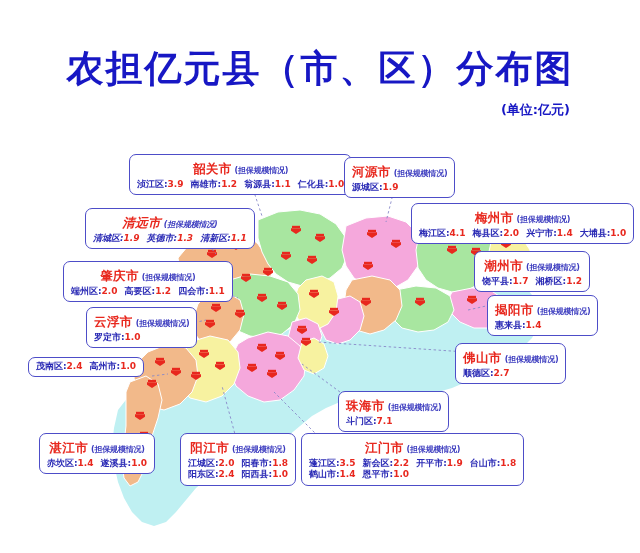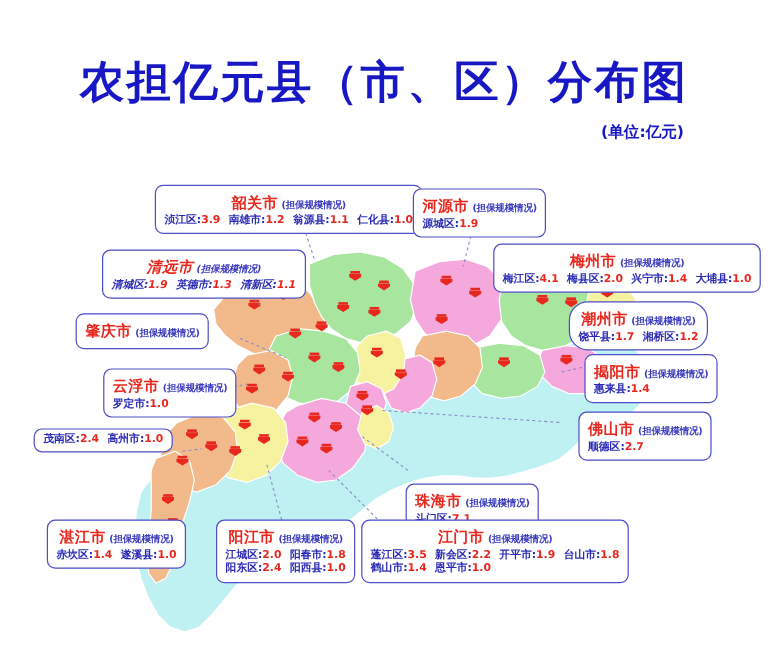--- a/index.html
+++ b/index.html
@@ -241,23 +241,26 @@
     </span>
     <span class="row">
       <span class="itm"><span class="nm">梅江区</span>:<span class="vl">4.1</span></span><span class="itm"><span class="nm">梅县区</span>:<span class="vl">2.0</span></span><span class="itm"><span class="nm">兴宁市</span>:<span class="vl">1.4</span></span><span class="itm"><span class="nm">大埔县</span>:<span class="vl">1.0</span></span>
     </span>
   </div>
 
   <div class="box" style="left:63px;top:261px;">
     <span class="hd">
       <span class="city">肇庆市</span><span class="sub">(担保规模情况)</span>
     </span>
-  </div>
-
-  <div class="box" style="left:474px;top:251px;border-radius:16px;">
+    <span class="row">
+      <span class="itm"><span class="nm">端州区</span>:<span class="vl">2.0</span></span><span class="itm"><span class="nm">高要区</span>:<span class="vl">1.2</span></span><span class="itm"><span class="nm">四会市</span>:<span class="vl">1.1</span></span>
+    </span>
+  </div>
+
+  <div class="box" style="left:474px;top:251px;">
     <span class="hd">
       <span class="city">潮州市</span><span class="sub">(担保规模情况)</span>
     </span>
     <span class="row">
       <span class="itm"><span class="nm">饶平县</span>:<span class="vl">1.7</span></span><span class="itm"><span class="nm">湘桥区</span>:<span class="vl">1.2</span></span>
     </span>
   </div>
 
   <div class="box" style="left:86px;top:307px;">
     <span class="hd">
@@ -276,30 +279,30 @@
       <span class="itm"><span class="nm">惠来县</span>:<span class="vl">1.4</span></span>
     </span>
   </div>
 
   <div class="box" style="left:28px;top:357px;">
     <span class="row">
       <span class="itm"><span class="nm">茂南区</span>:<span class="vl">2.4</span></span><span class="itm"><span class="nm">高州市</span>:<span class="vl">1.0</span></span>
     </span>
   </div>
 
-  <div class="box" style="left:455px;top:343px;margin-left:27px;">
+  <div class="box" style="left:455px;top:343px;">
     <span class="hd">
       <span class="city">佛山市</span><span class="sub">(担保规模情况)</span>
     </span>
     <span class="row">
       <span class="itm"><span class="nm">顺德区</span>:<span class="vl">2.7</span></span>
     </span>
   </div>
 
-  <div class="box" style="left:338px;top:403px;">
+  <div class="box" style="left:338px;top:391px;">
     <span class="hd">
       <span class="city">珠海市</span><span class="sub">(担保规模情况)</span>
     </span>
     <span class="row">
       <span class="itm"><span class="nm">斗门区</span>:<span class="vl">7.1</span></span>
     </span>
   </div>
 
   <div class="box" style="left:39px;top:433px;">
     <span class="hd">

